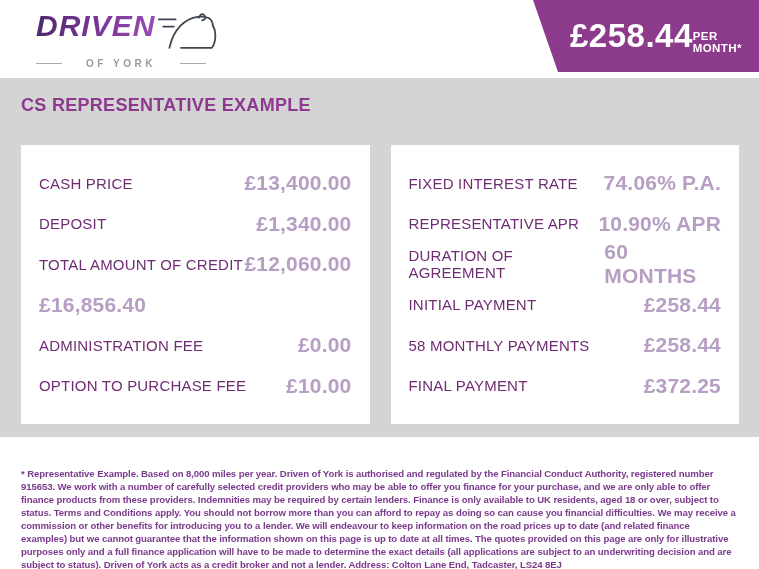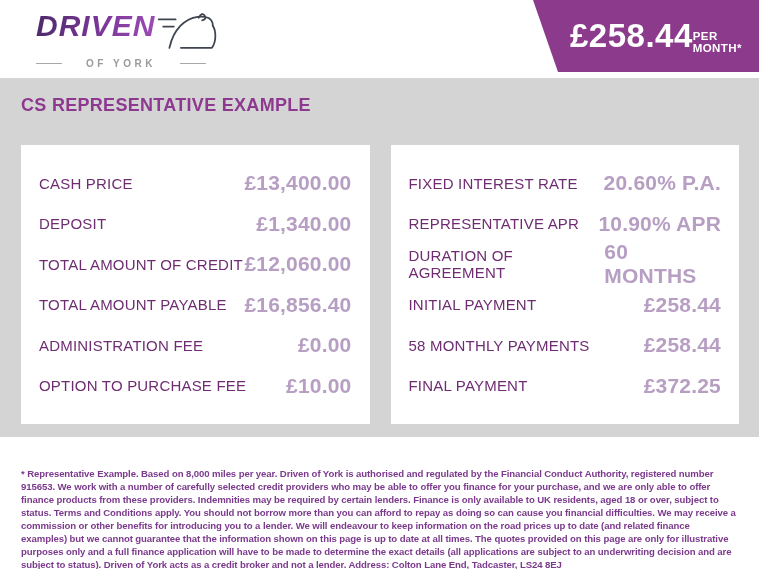--- a/index.html
+++ b/index.html
@@ -98,37 +98,36 @@
         </div>
         <div class="finance-row">
           <span class="finance-label">DEPOSIT</span>
           <span class="finance-value">£1,340.00</span>
         </div>
         <div class="finance-row">
           <span class="finance-label">TOTAL AMOUNT OF CREDIT</span>
           <span class="finance-value">£12,060.00</span>
         </div>
         <div class="finance-row">
-          <span class="finance-label">TOTAL AMOUNT PAYABLE</span>
           <span class="finance-value">£16,856.40</span>
         </div>
         <div class="finance-row">
           <span class="finance-label">ADMINISTRATION FEE</span>
           <span class="finance-value">£0.00</span>
         </div>
         <div class="finance-row">
           <span class="finance-label">OPTION TO PURCHASE FEE</span>
           <span class="finance-value">£10.00</span>
         </div>
       </div>
 
       <div class="card">
         <div class="finance-row">
           <span class="finance-label">FIXED INTEREST RATE</span>
-          <span class="finance-value">20.60% P.A.</span>
+          <span class="finance-value">74.06% P.A.</span>
         </div>
         <div class="finance-row">
           <span class="finance-label">REPRESENTATIVE APR</span>
           <span class="finance-value">10.90% APR</span>
         </div>
         <div class="finance-row">
           <span class="finance-label">DURATION OF AGREEMENT</span>
           <span class="finance-value">60 MONTHS</span>
         </div>
         <div class="finance-row">

